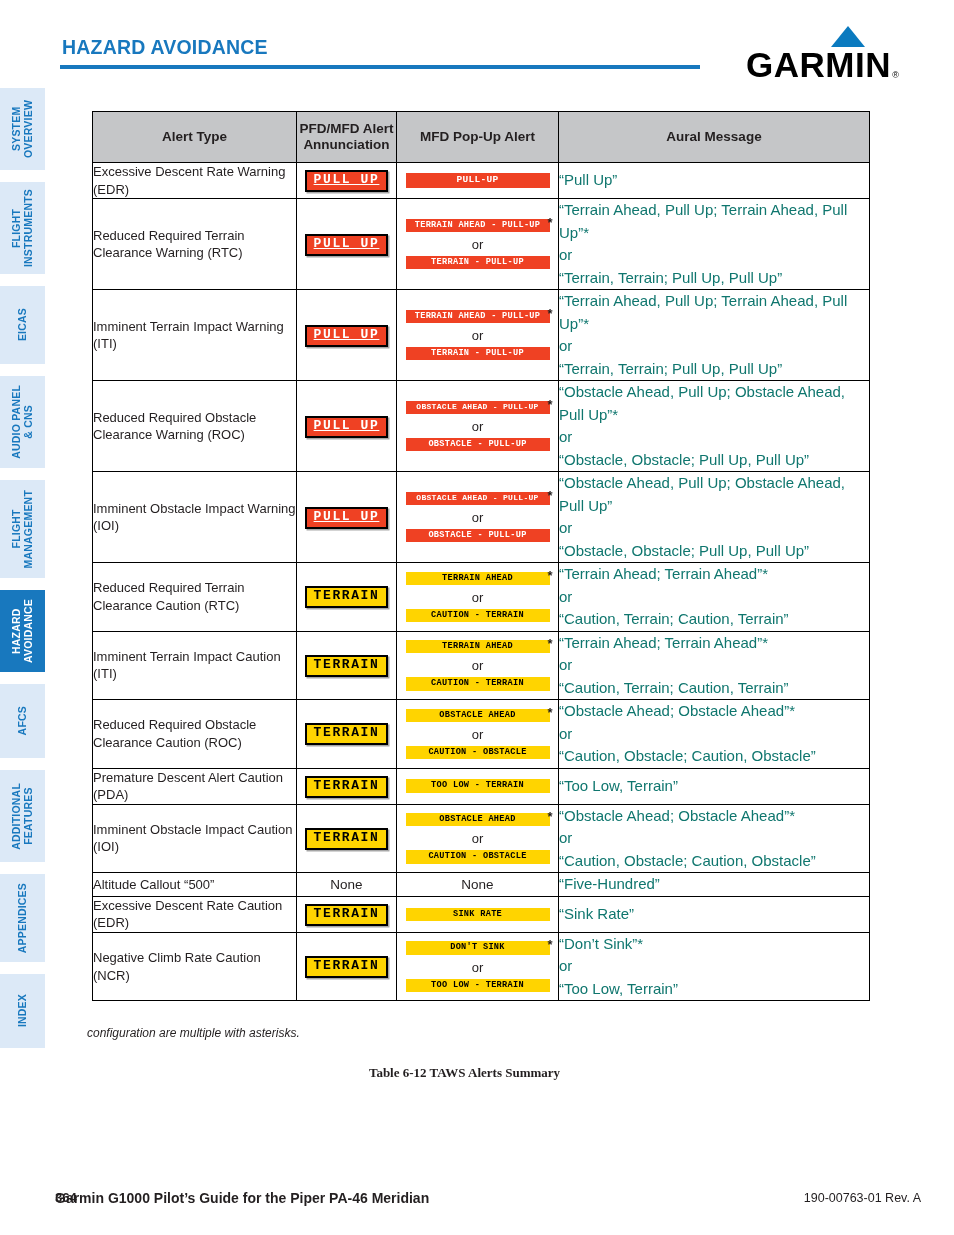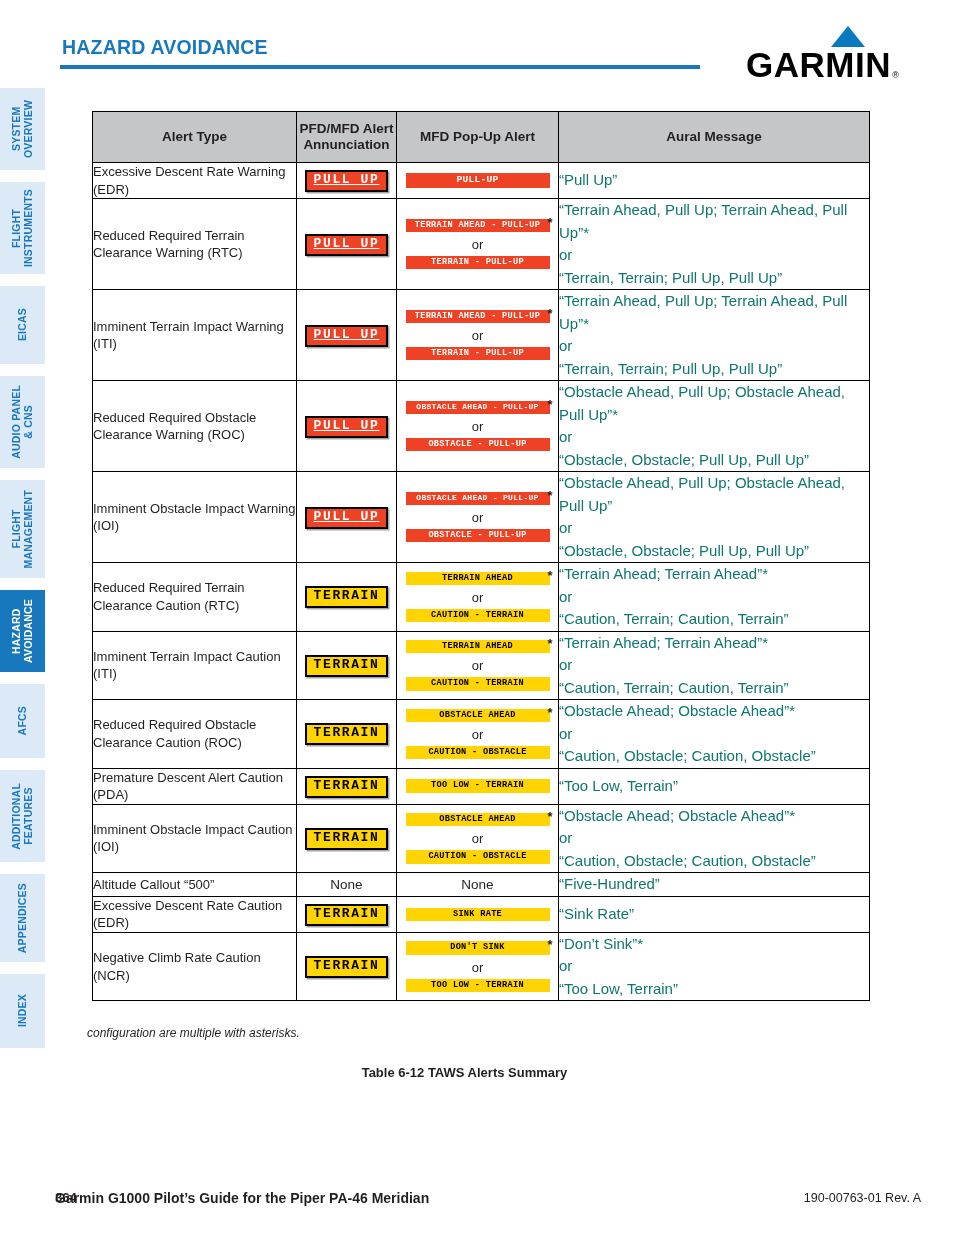--- a/index.html
+++ b/index.html
@@ -228,20 +228,21 @@
   #footnote .fn-indent { display: block; padding-left: 11px; }
   #table-caption {
     position: absolute;
     left: 76px;
     top: 1065px;
     width: 777px;
     text-align: center;
     font-size: 13px;
     font-weight: bold;
     color: #231f20;
+    font-family: Liberation Serif, serif;
   }
 
   
   #page-footer {
     position: absolute;
     left: 55px;
     right: 33px;
     top: 1190px;
     height: 20px;
   }

